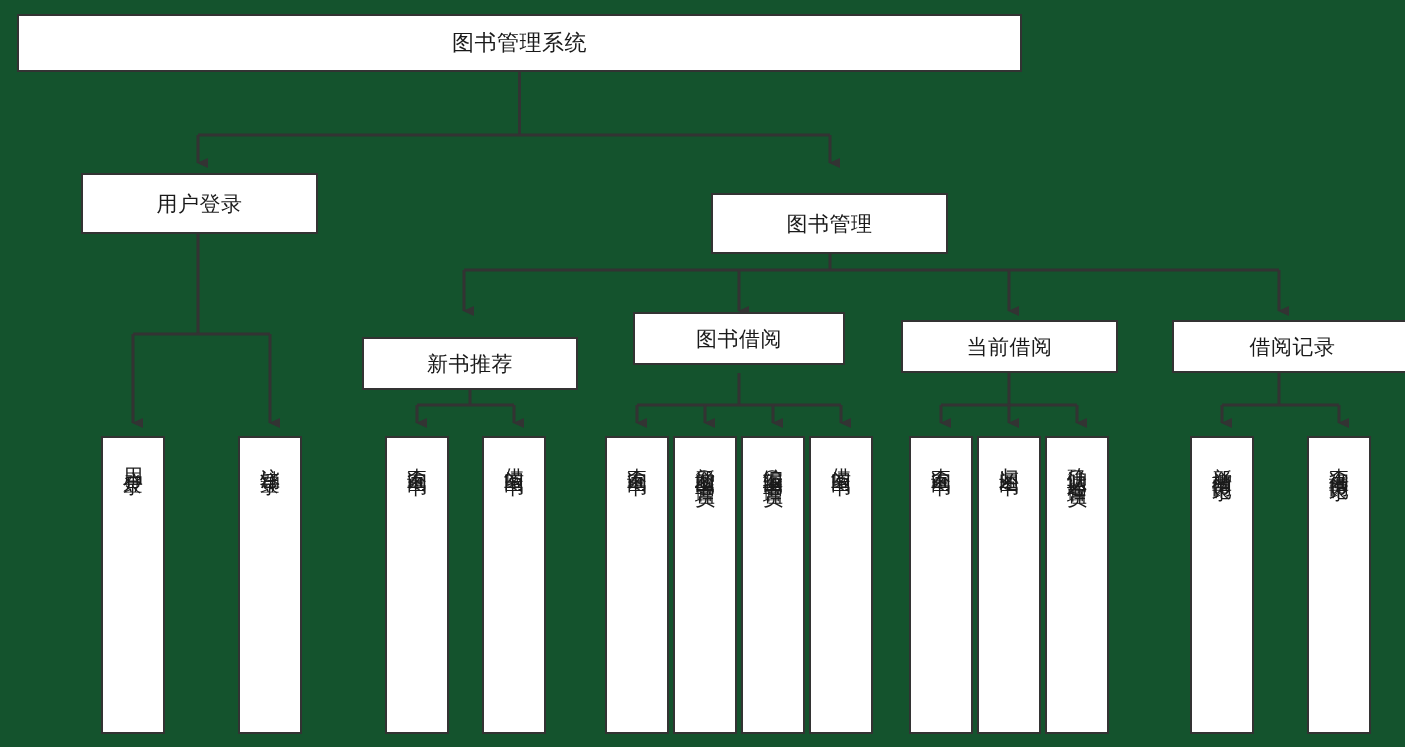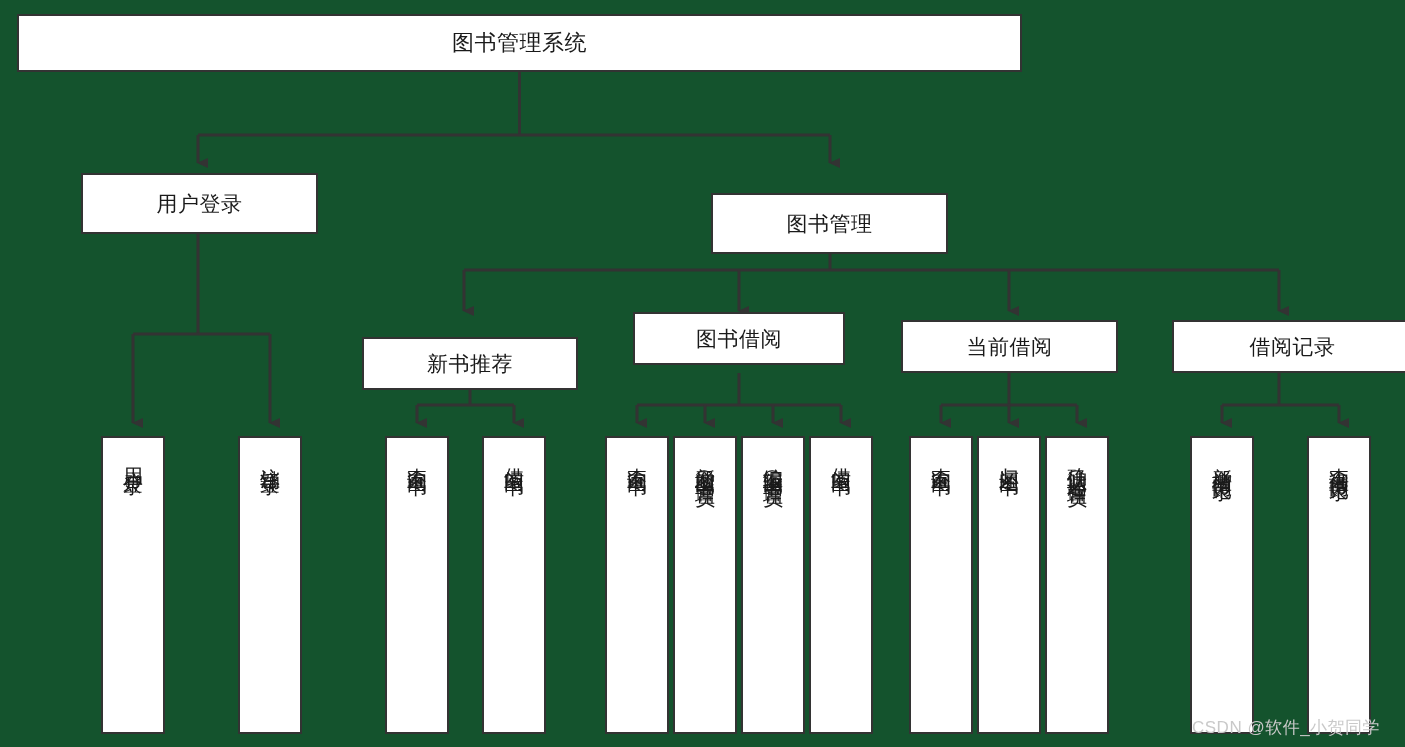--- a/index.html
+++ b/index.html
@@ -170,15 +170,14 @@
     <span class="vtext">确认归还（管理员）</span>
   </div>
 
   <div class="node node-v" style="left:1190px; top:436px; width:64px; height:298px;">
     <span class="vtext">新增借阅记录</span>
   </div>
   <div class="node node-v" style="left:1307px; top:436px; width:64px; height:298px;">
     <span class="vtext">查询借阅记录</span>
   </div>
 
-  <div class="watermark" style="left:1192px; top:716px;">CSDN @软件_小贺同学</div>
 
 </div>
 
 </body></html>

